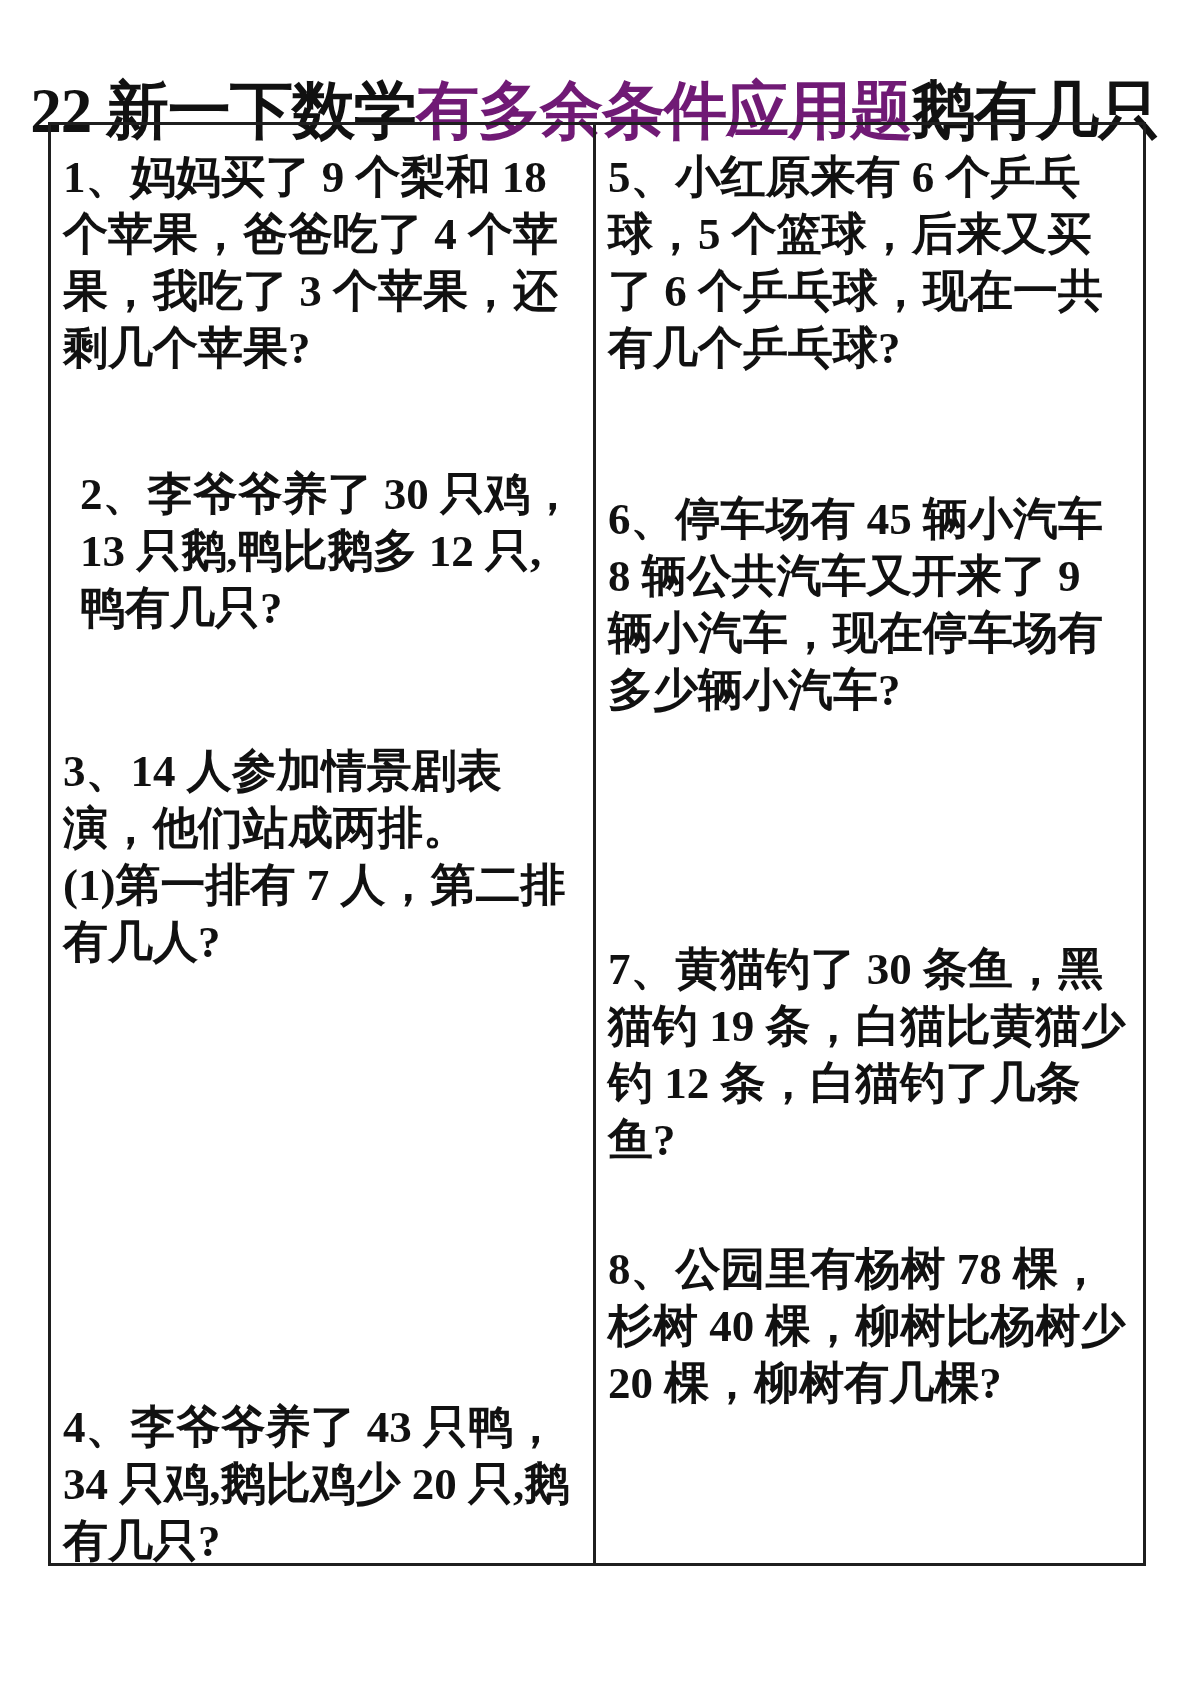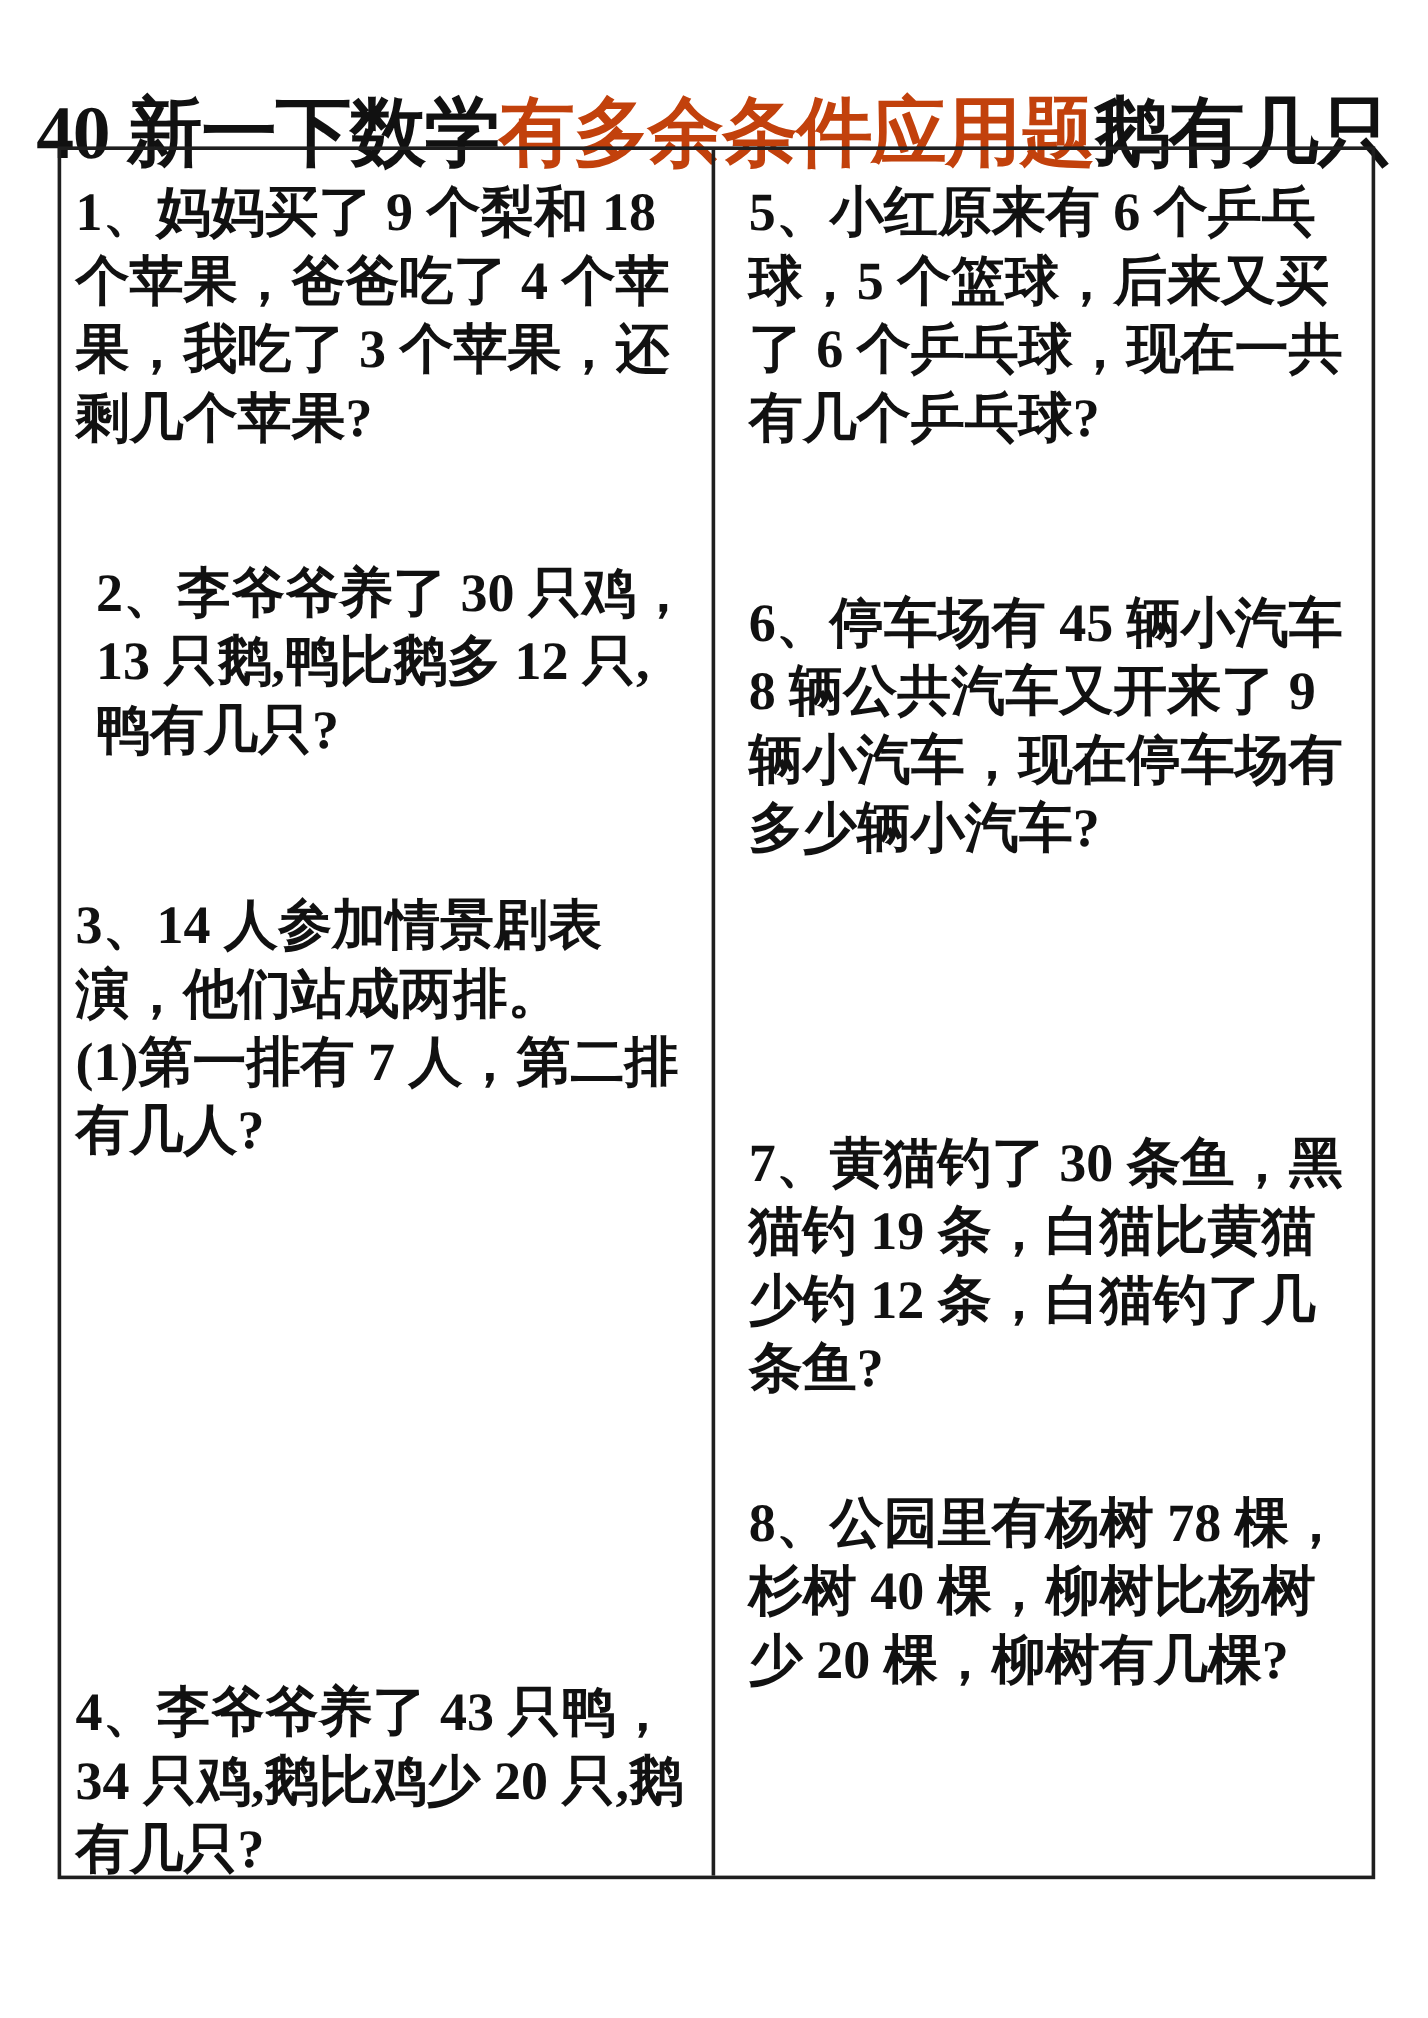--- a/index.html
+++ b/index.html
@@ -23,34 +23,33 @@
     left: 0;
     width: 100%;
     text-align: center;
     font-size: 63px;
     font-weight: bold;
     letter-spacing: -1px;
     white-space: nowrap;
     line-height: 1.25;
   }
   .page-title .hl {
-    color: #c2410c;
+    color: #701a75;
   }
 
   
   .worksheet-table {
     position: absolute;
     left: 48px;
     top: 122px;
     width: 1098px;
     height: 1444px;
     border: 3px solid #1f1f1f;
     box-sizing: border-box;
     display: flex;
-    gap: 16px;
   }
   .col {
     position: relative;
     box-sizing: border-box;
     height: 100%;
   }
   .col-left {
     width: 545px;
     border-right: 3px solid #1f1f1f;
   }
@@ -81,21 +80,21 @@
 
   .p5  { top: 24px;  }
   .p6  { top: 366px; }
   .p7  { top: 816px; }
   .p8  { top: 1116px;}
 </style>
 </head>
 <body>
 
 <h1 class="page-title">
-  <span>40 新一下数学</span><span class="hl">有多余条件应用题</span><span>鹅有几只</span>
+  <span>22 新一下数学</span><span class="hl">有多余条件应用题</span><span>鹅有几只</span>
 </h1>
 
 <div class="worksheet-table">
 
   <div class="col col-left">
     <div class="problem p1">1、妈妈买了 9 个梨和 18 个苹果，爸爸吃了 4 个苹果，我吃了 3 个苹果，还剩几个苹果?</div>
     <div class="problem p2">2、李爷爷养了 30 只鸡，13 只鹅,鸭比鹅多 12 只,鸭有几只?</div>
     <div class="problem p3">3、14 人参加情景剧表演，他们站成两排。
 (1)第一排有 7 人，第二排有几人?</div>
     <div class="problem p4">4、李爷爷养了 43 只鸭，34 只鸡,鹅比鸡少 20 只,鹅有几只?</div>

